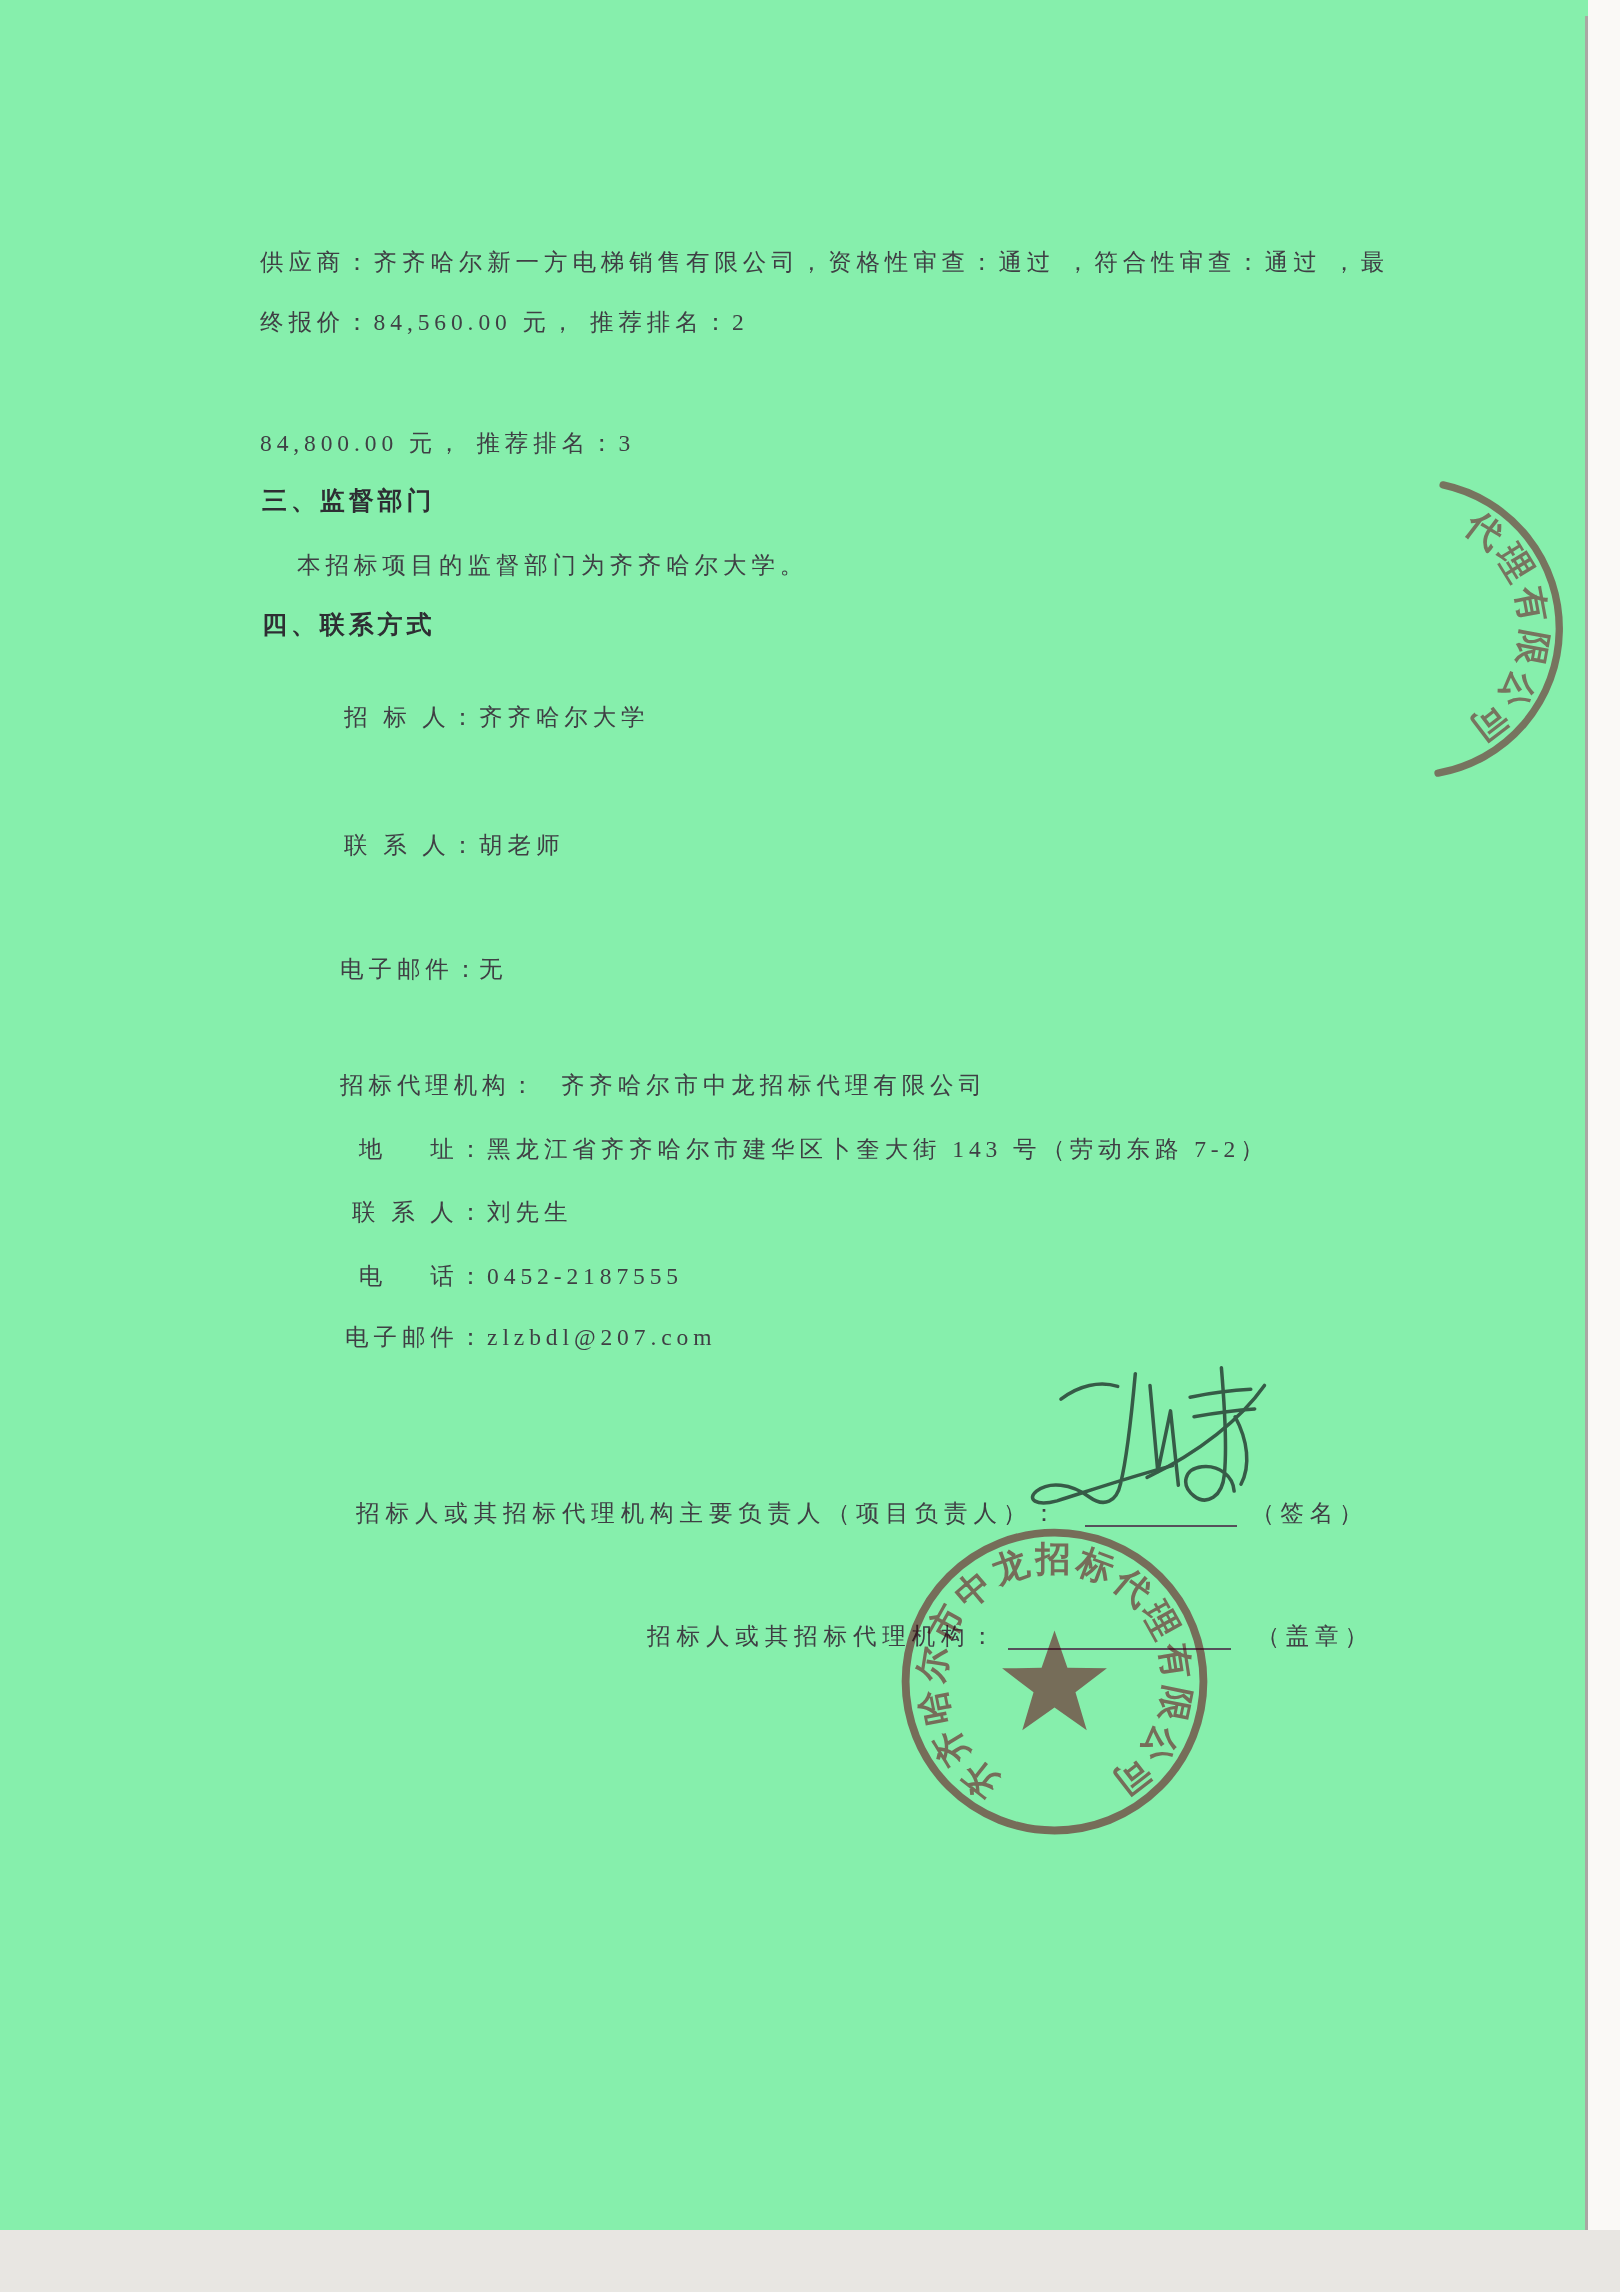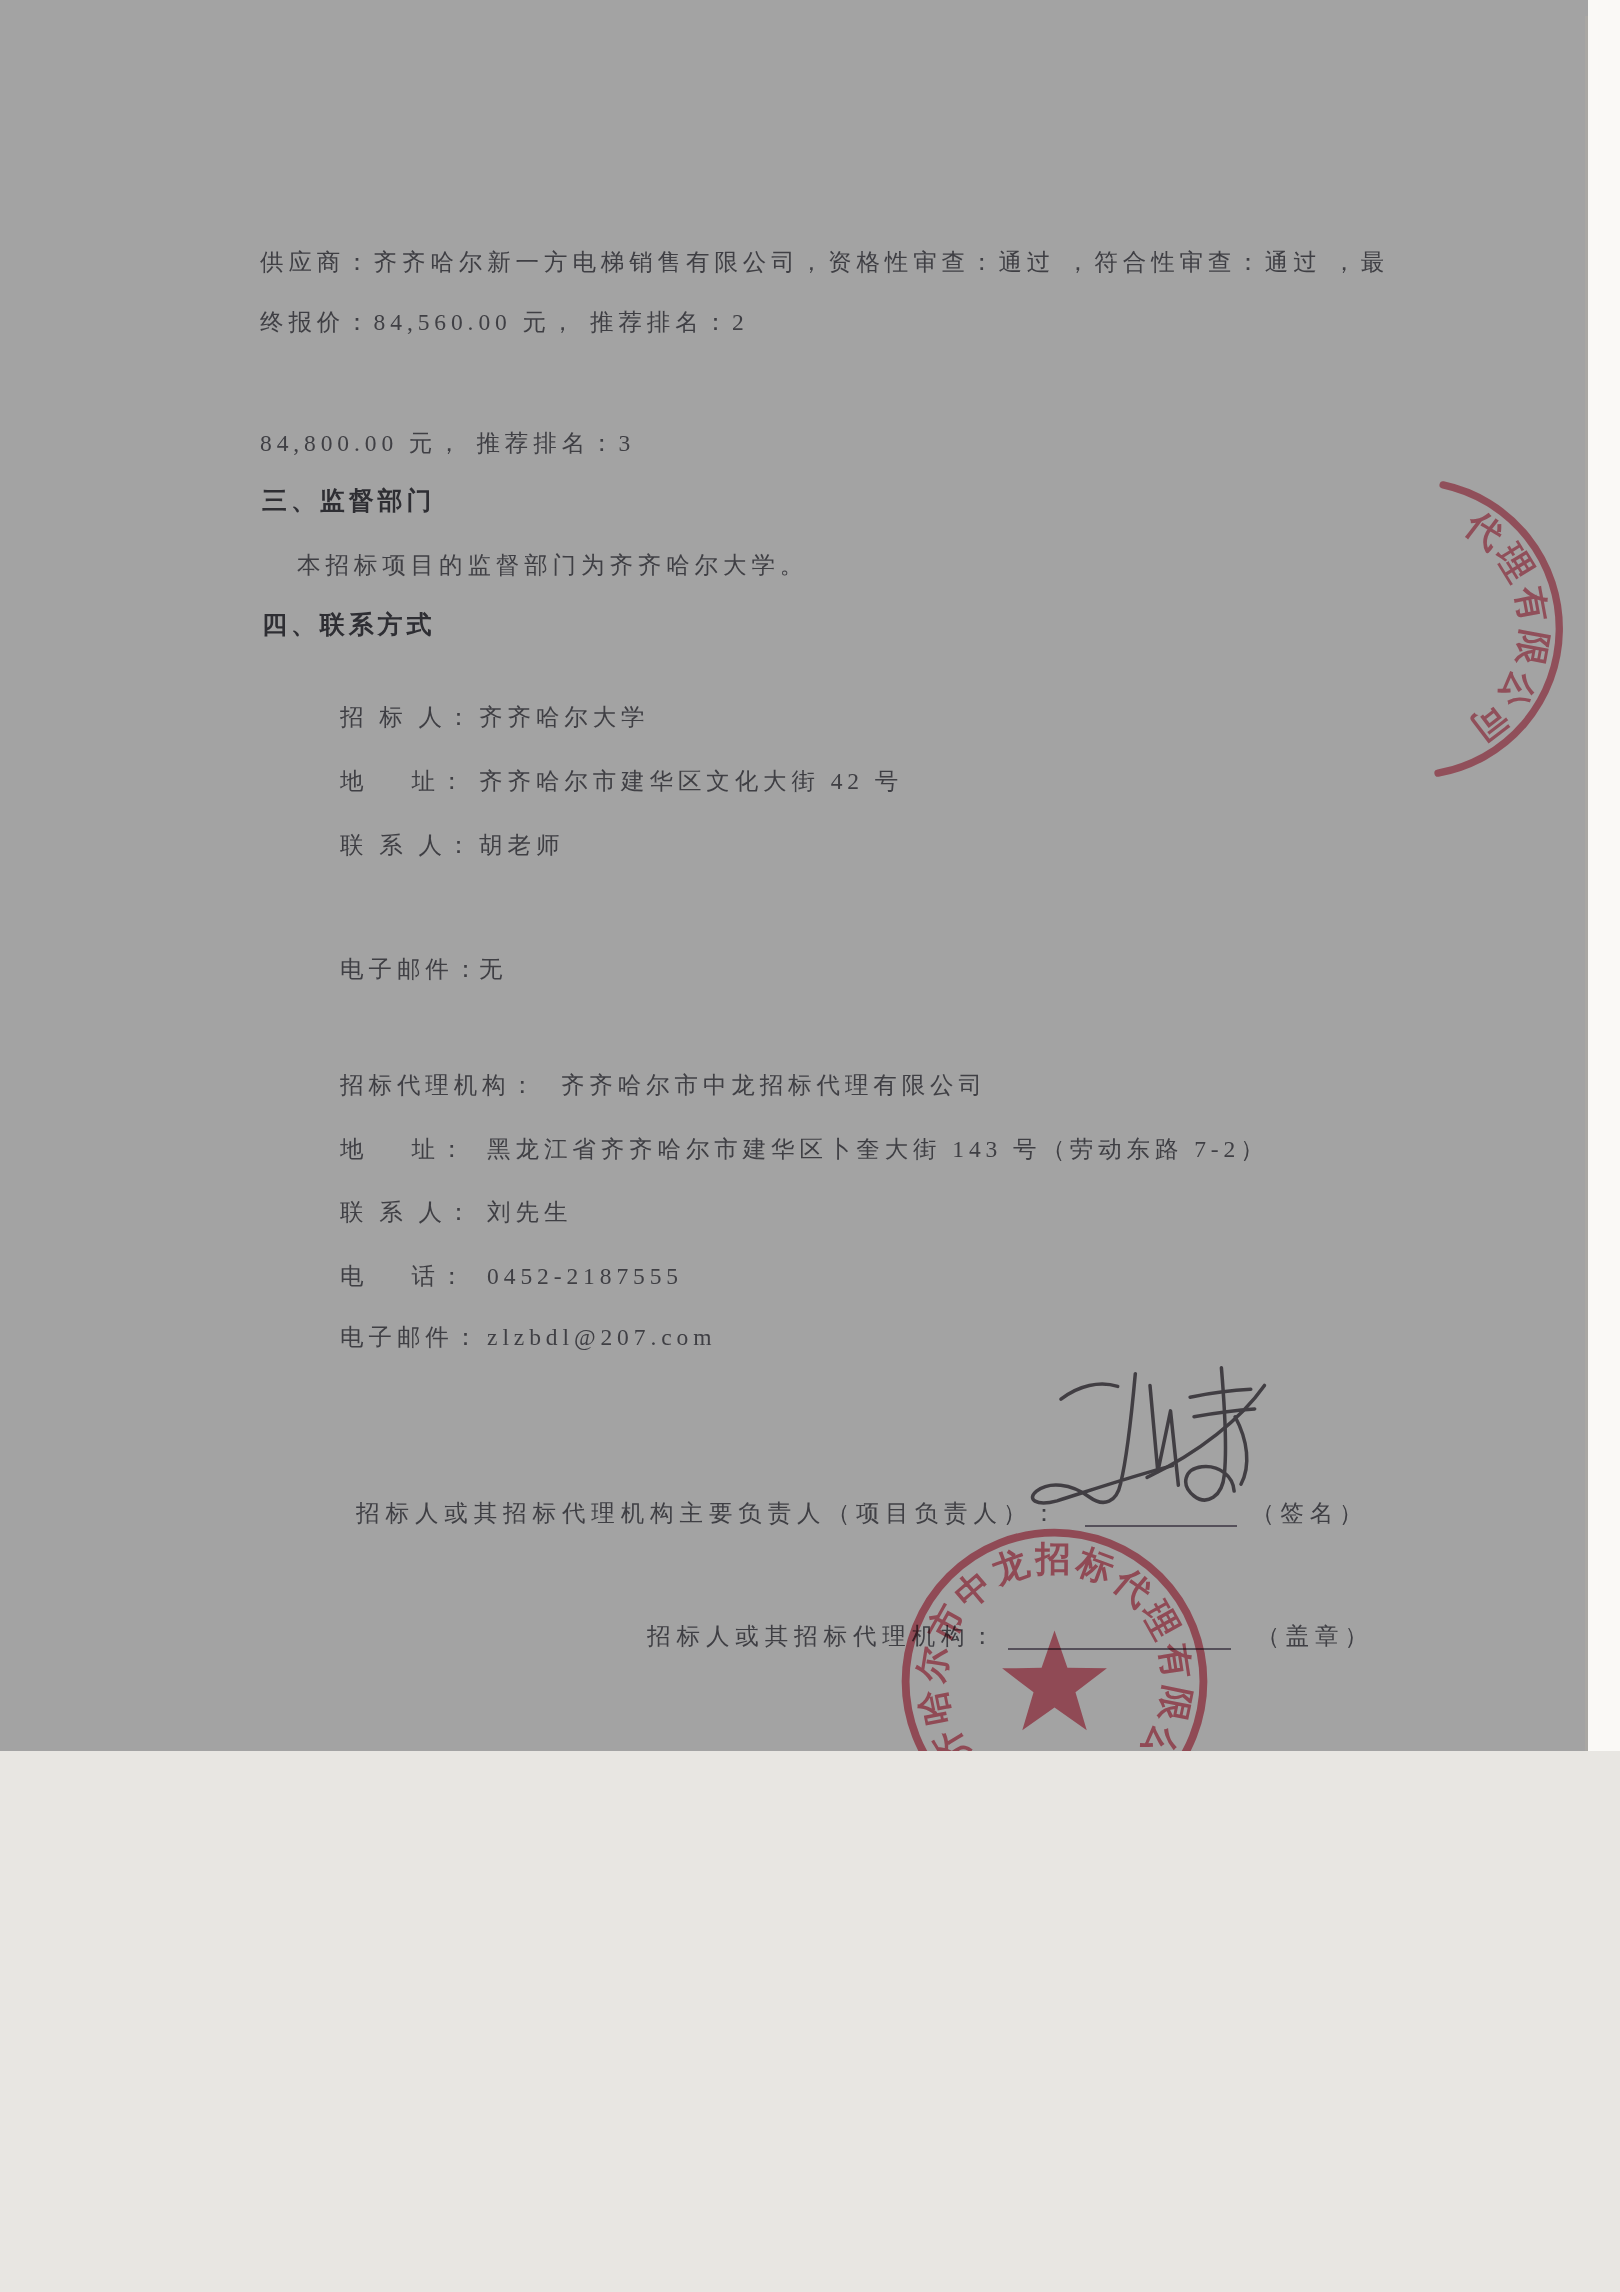--- a/index.html
+++ b/index.html
@@ -1,22 +1,23 @@
 <!DOCTYPE html>
 <html><head>
 <meta charset="utf-8">
 <style>
   html,body{margin:0;padding:0;background:#e8e6e2;}
   .page{
     position:relative;
-    width:1620px;height:1751px;
-    background:#a3a3a3;
+    width:1620px;height:2230px;
+    background:#86efac;
     font-family:"Liberation Serif","DejaVu Serif",serif;
     color:#3f3f44;
     overflow:hidden;
+    text-align:right;
   }
   .txt{
     position:absolute;
     font-size:23.5px;
     line-height:29px;
     letter-spacing:4.9px;
     white-space:pre;
   }
   .heading{
     font-size:25px;
@@ -56,23 +57,20 @@
   <div class="txt" style="top:308px;left:260px;">终报价：84,560.00 元， 推荐排名：2</div>
   <div class="txt" style="top:429px;left:260px;">84,800.00 元， 推荐排名：3</div>
 
   <div class="txt heading" style="top:486px;left:262px;">三、监督部门</div>
   <div class="txt" style="top:551px;left:297px;">本招标项目的监督部门为齐齐哈尔大学。</div>
 
   <div class="txt heading" style="top:610px;left:262px;">四、联系方式</div>
 
   <div class="txt crow" style="top:674px;left:297px;">
     <span class="lbl">招 标 人：</span><span>齐齐哈尔大学</span>
-  </div>
-  <div class="txt crow" style="top:738px;left:297px;">
-    <span class="lbl">地    址：</span><span>齐齐哈尔市建华区文化大街 42 号</span>
   </div>
   <div class="txt crow" style="top:802px;left:297px;">
     <span class="lbl">联 系 人：</span><span>胡老师</span>
   </div>
   <div class="txt crow" style="top:926px;left:297px;">
     <span class="lbl">电子邮件：</span><span>无</span>
   </div>
 
   <div class="txt crow nolbl" style="top:1042px;left:297px;">
     <span class="lbl">招标代理机构：</span><span>齐齐哈尔市中龙招标代理有限公司</span>

